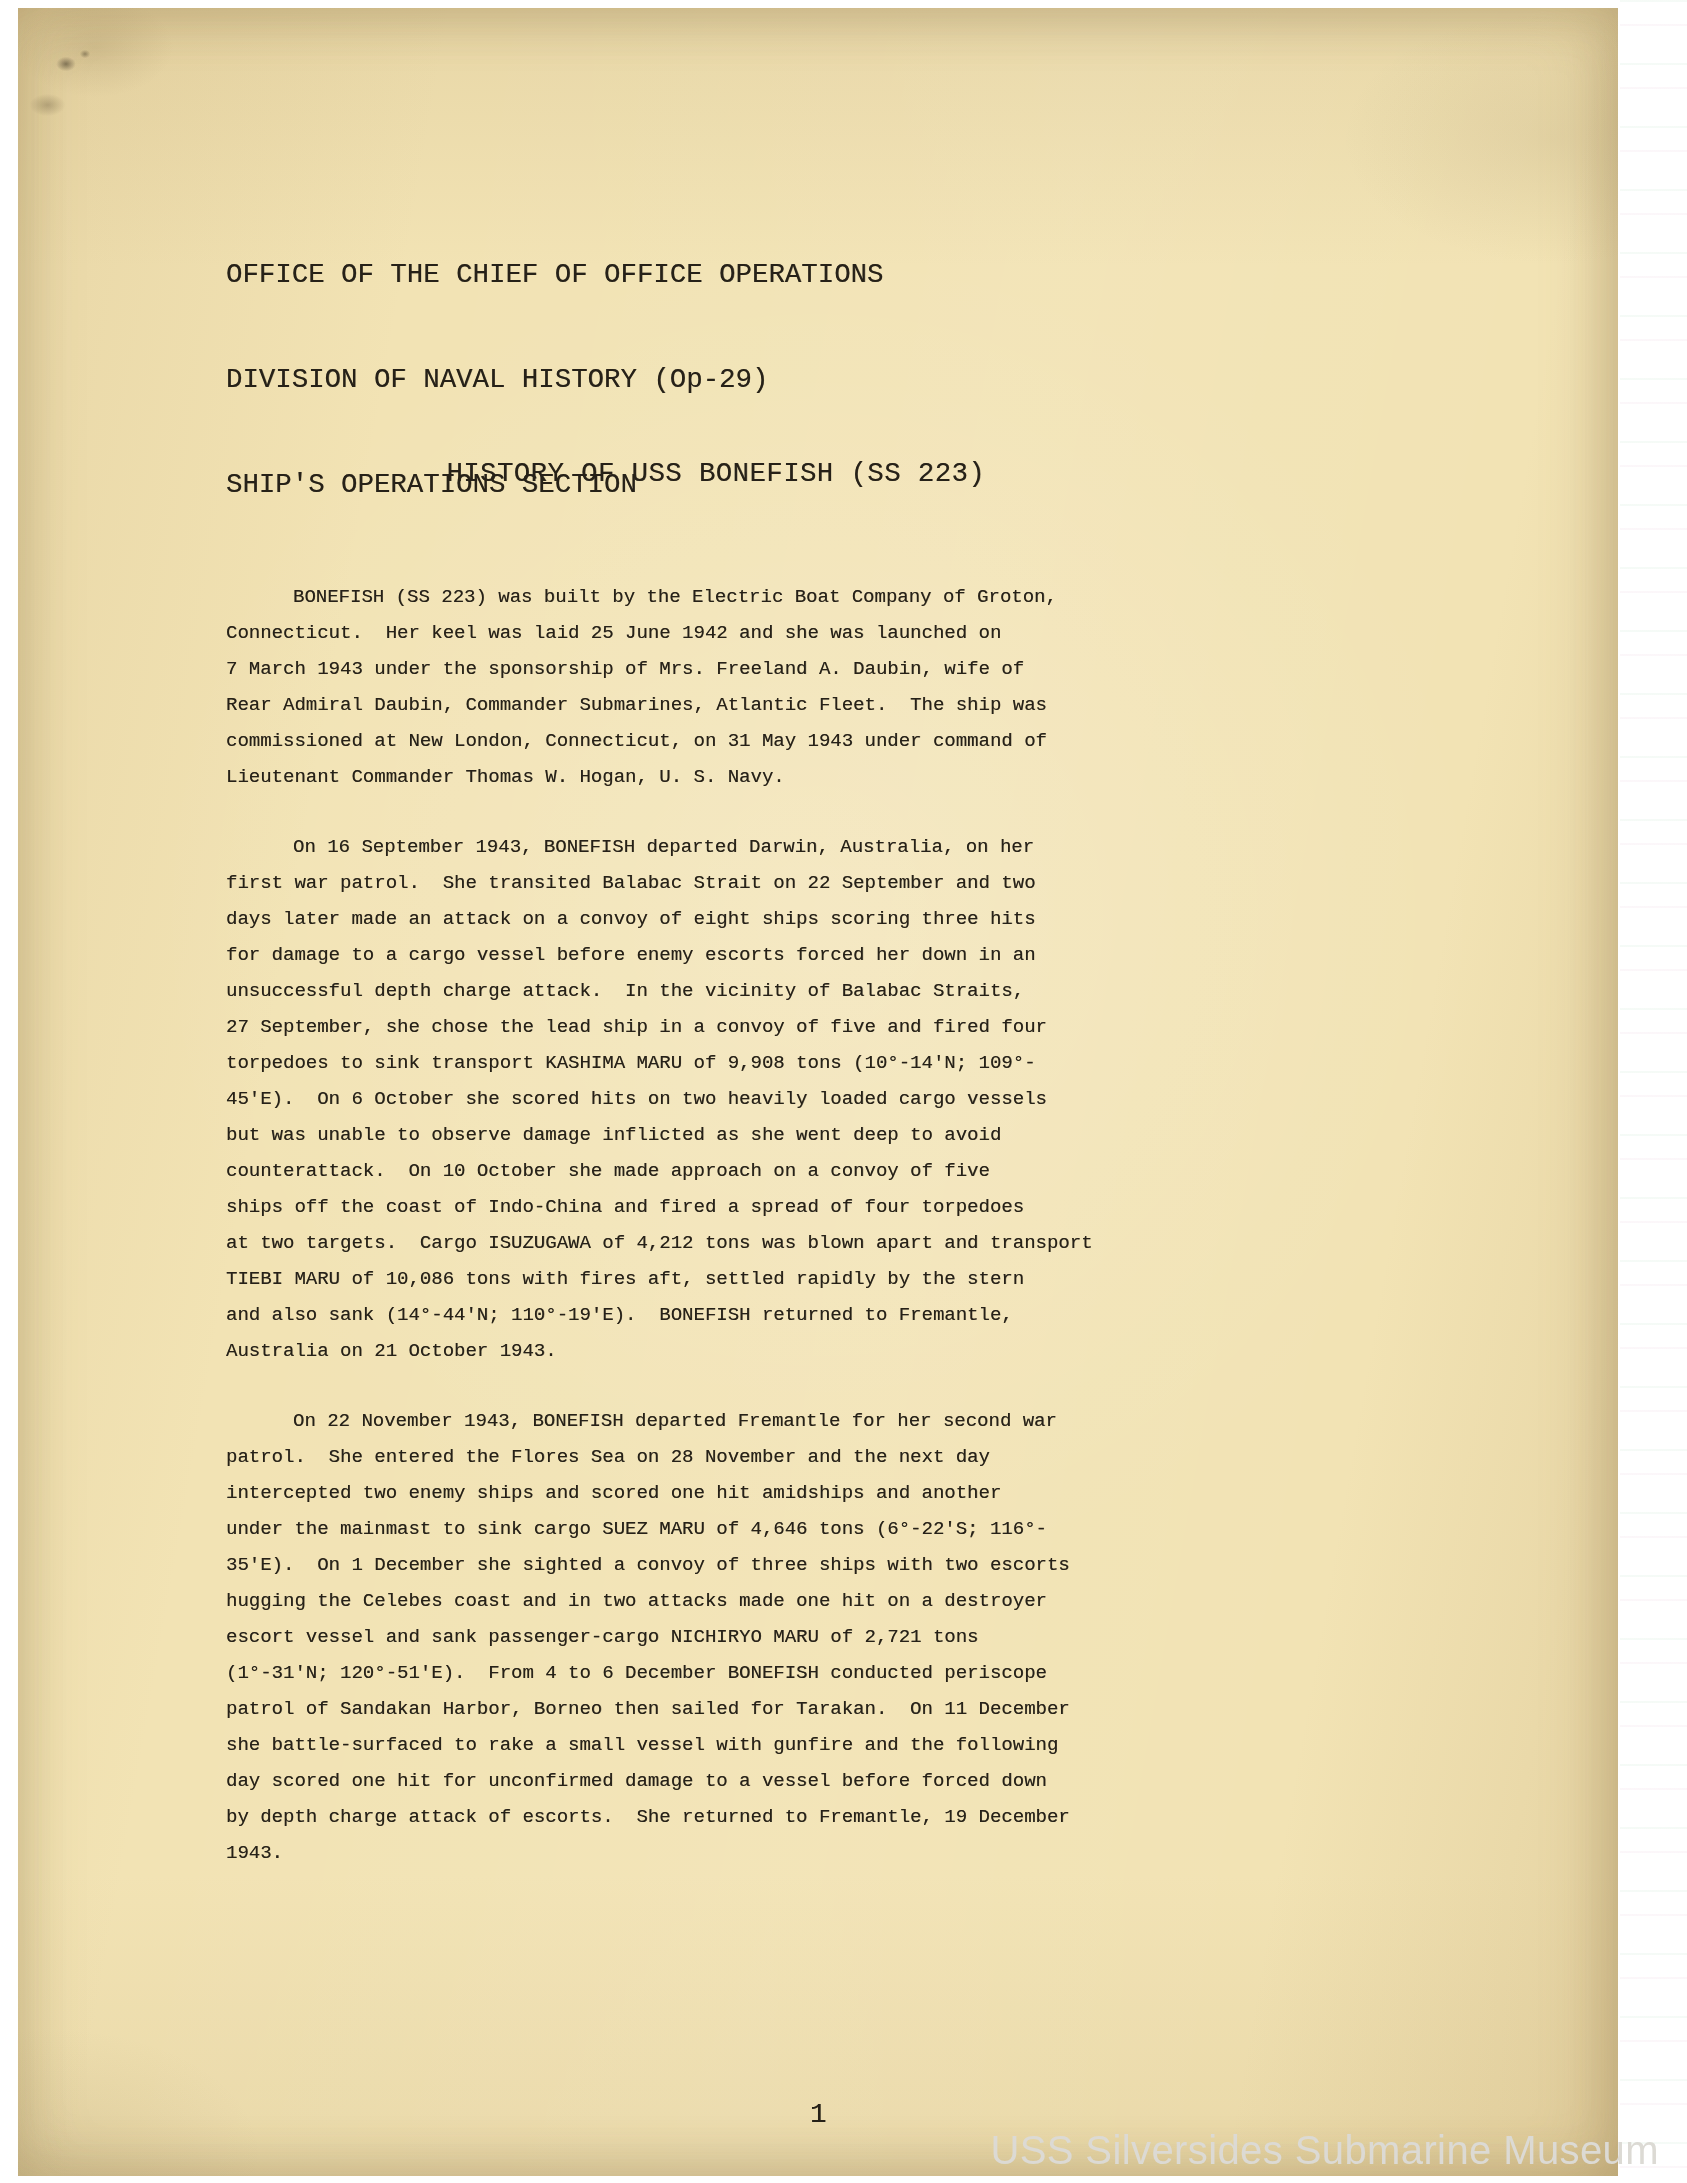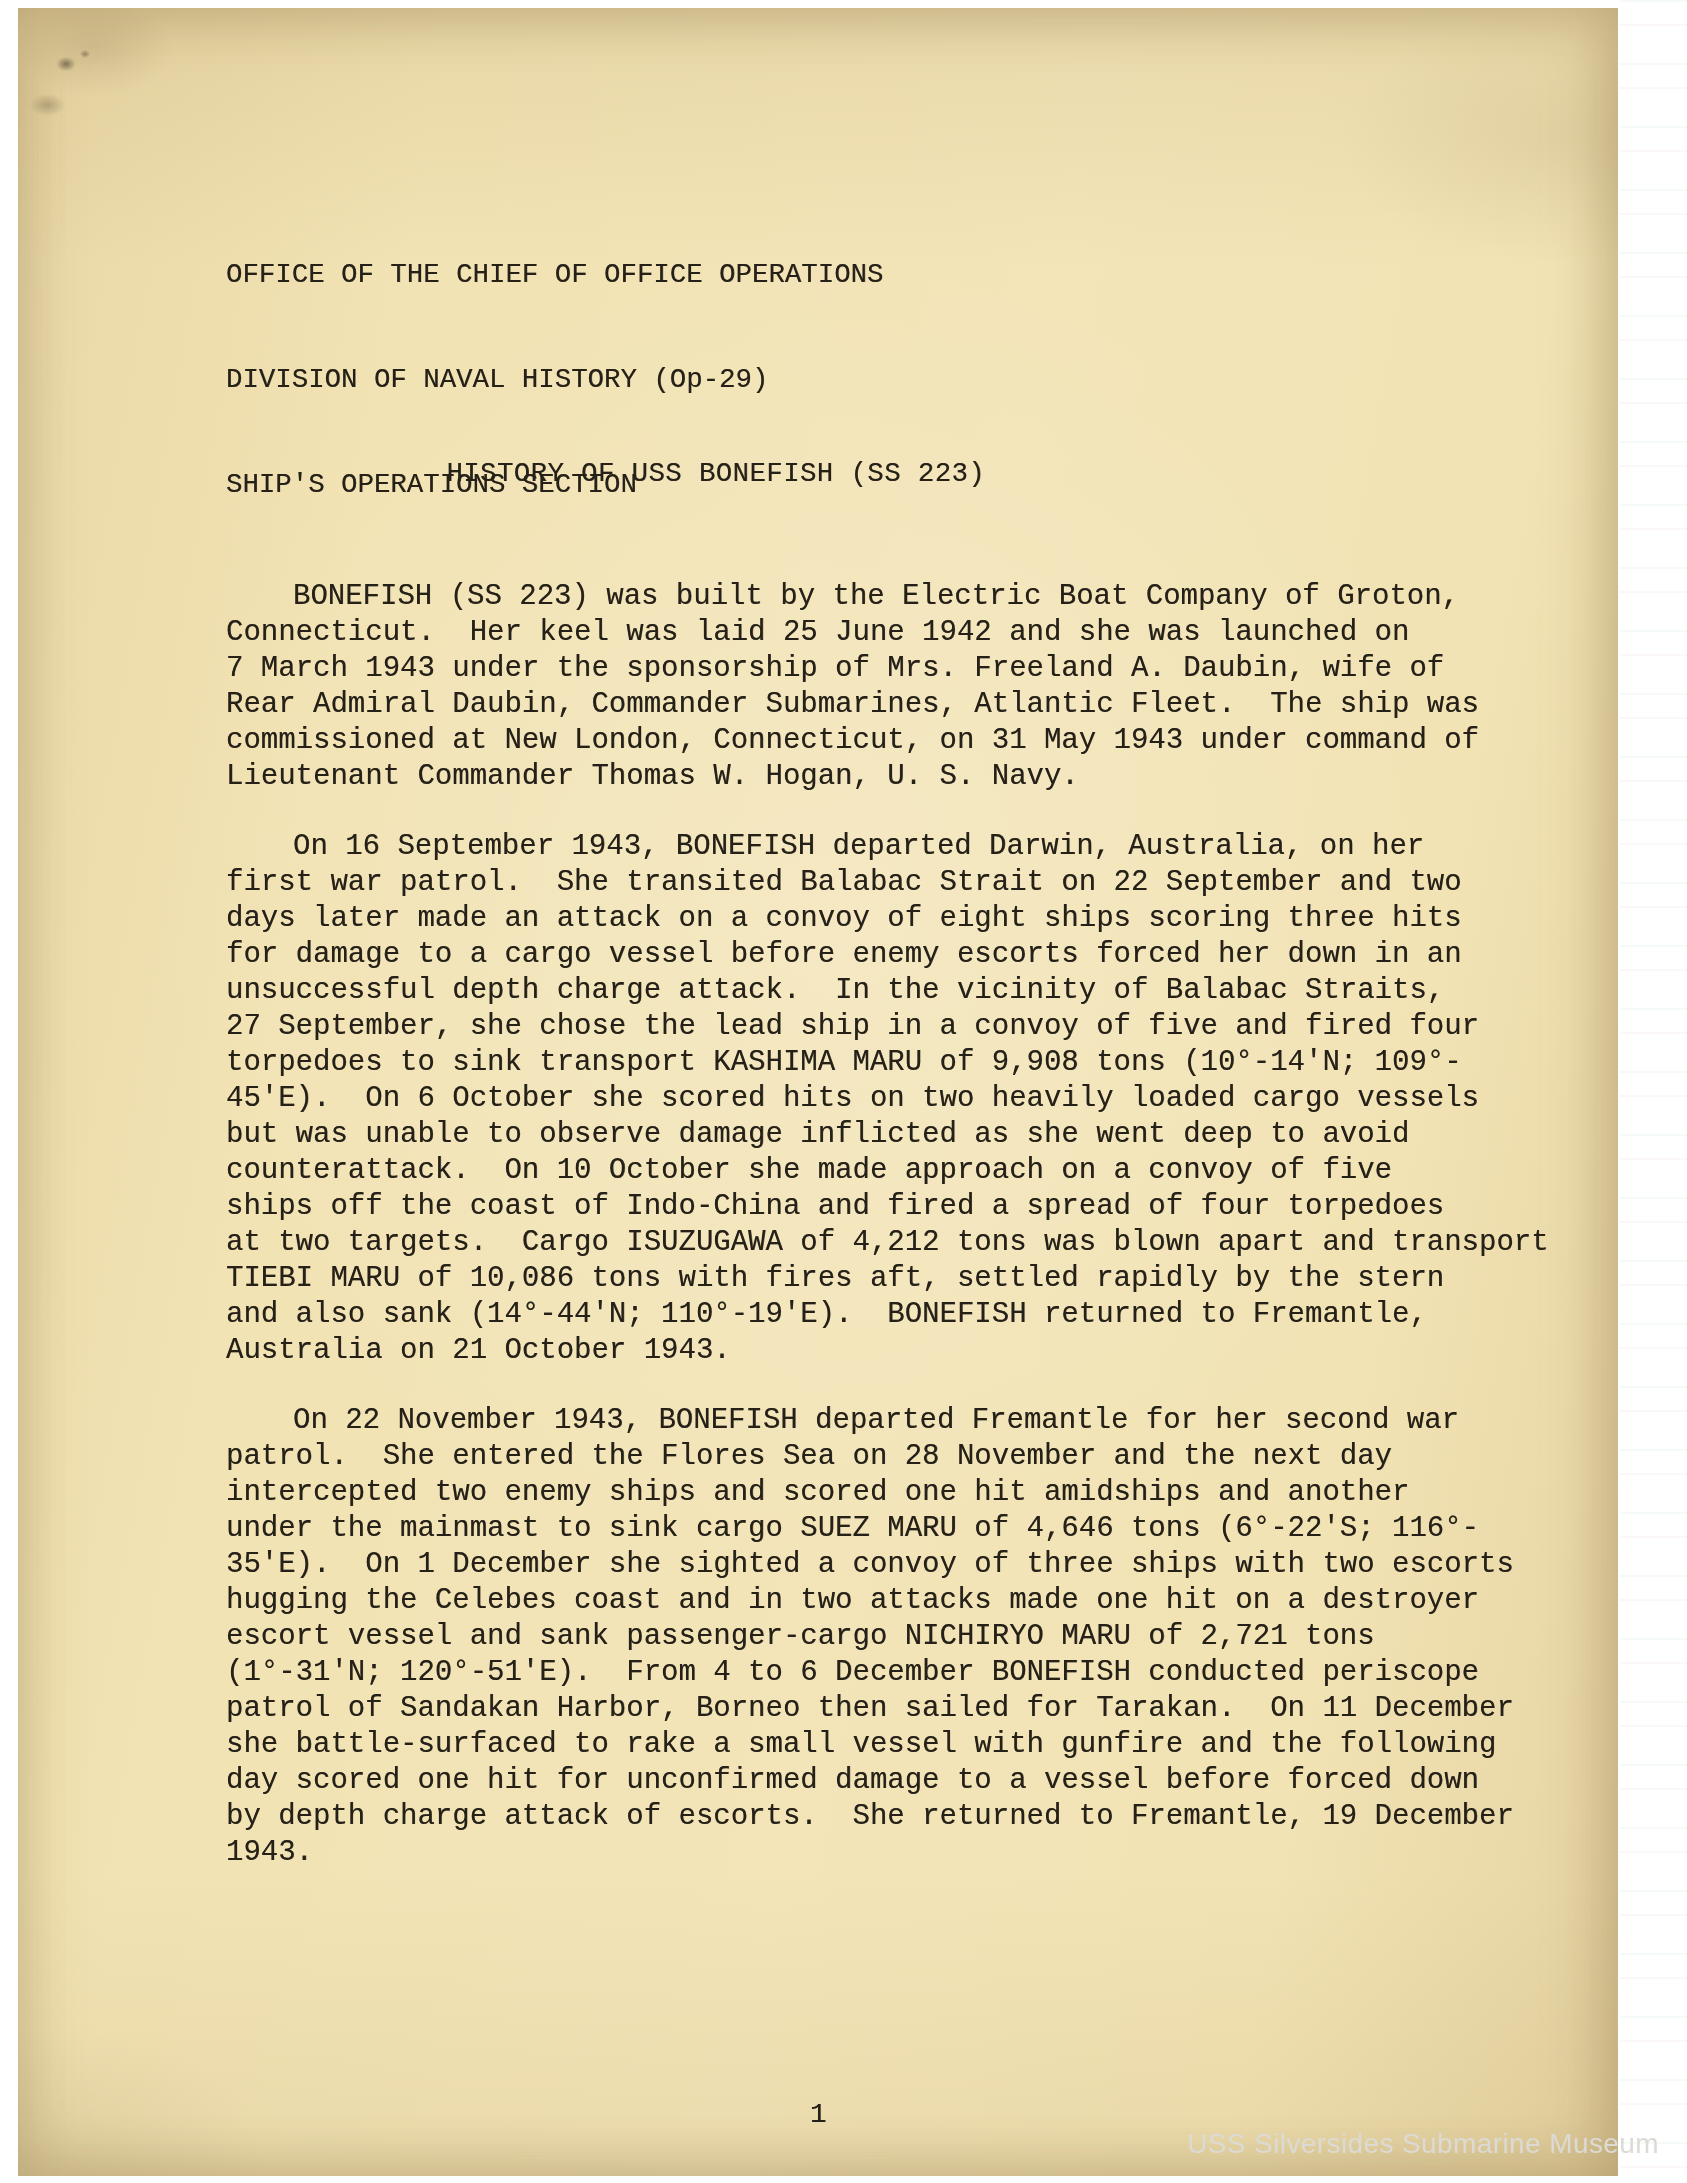--- a/index.html
+++ b/index.html
@@ -88,42 +88,42 @@
     text-align: center;
     font-size: 27.4px;
     letter-spacing: 0.4px;
     white-space: pre;
   }
   .body-block {
     position: absolute;
     left: 226px;
     top: 579px;
     width: 1321px;
-    font-size: 29px;
+    font-size: 19px;
     line-height: 36px;
   }
   .para {
     margin: 0 0 34px 0;
     white-space: pre;
     text-indent: 67px;
   }
   .page-number {
     position: absolute;
     left: 18.3px;
     top: 2099px;
     width: 1600px;
     text-align: center;
     font-size: 27.4px;
   }
   .watermark {
     position: absolute;
     right: 28px;
     top: 2128px;
     font-family: "Liberation Sans", "DejaVu Sans", sans-serif;
-    font-size: 28px;
+    font-size: 40px;
     font-weight: 400;
     color: var(--watermark, #dcdad4);
     letter-spacing: 0.4px;
   }
 </style>
 </head>
 <body>
 
 <div id="canvas">
 

